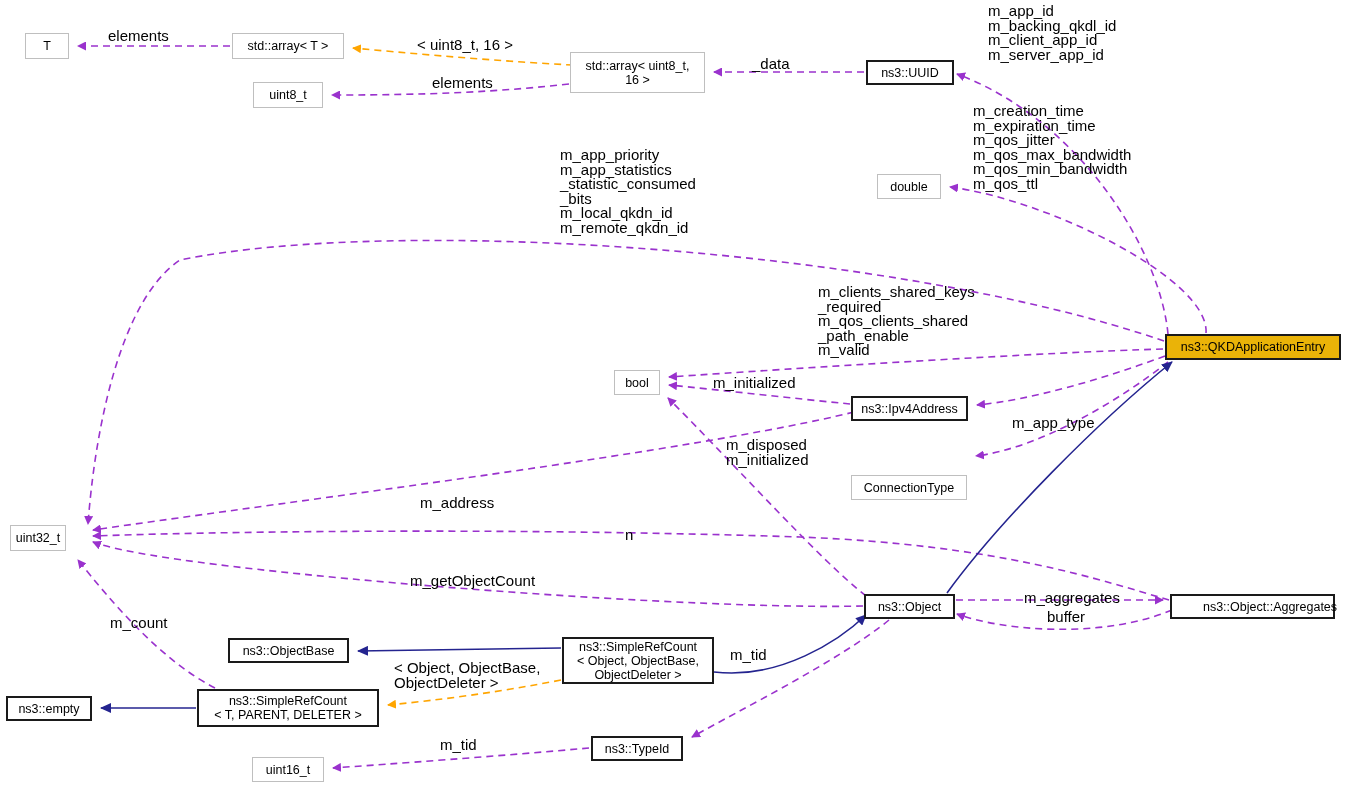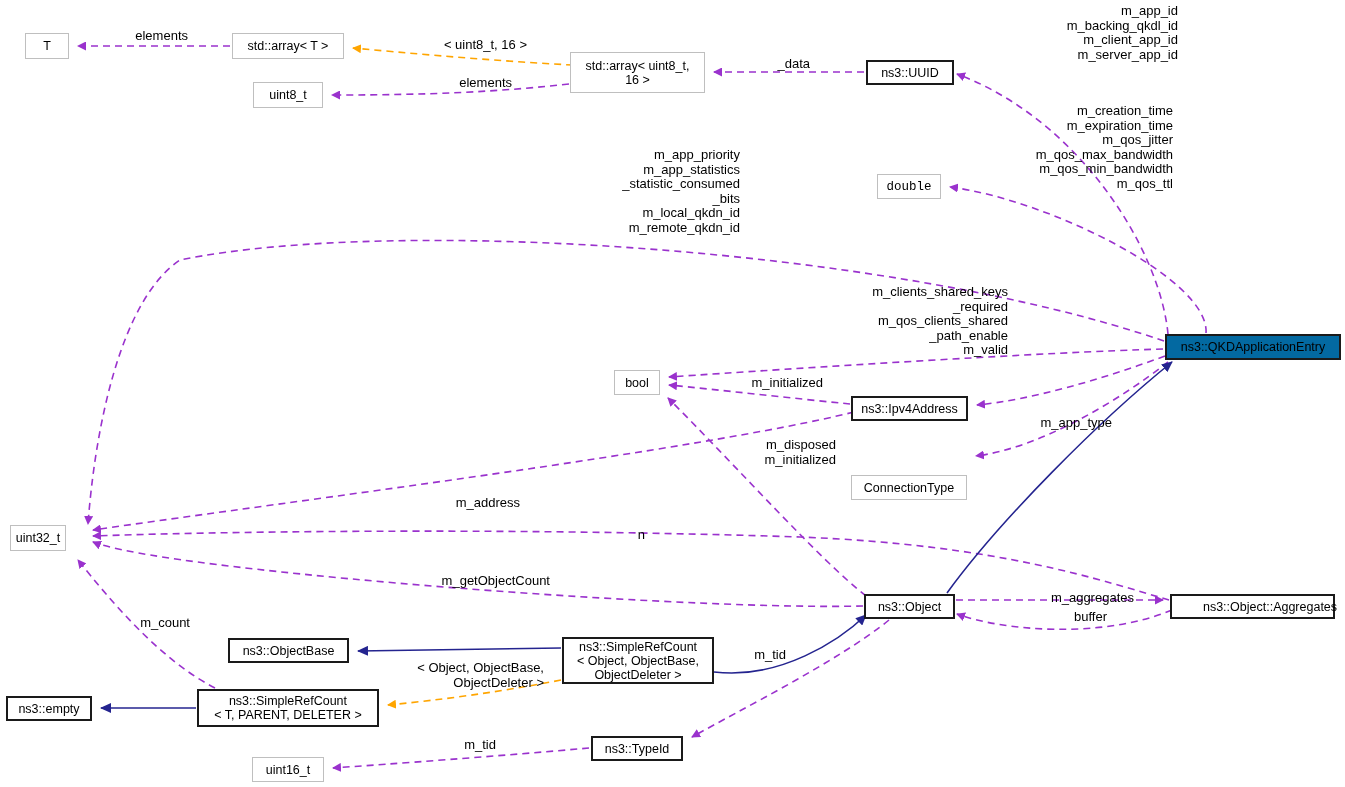--- a/index.html
+++ b/index.html
@@ -35,28 +35,28 @@
     font-size: 12.5px;
     line-height: 14px;
     white-space: pre-line;
     padding: 1px 5px;
   }
   .node.strong {
     border: 2px solid #1a1a1a;
   }
   .node.highlight {
     border: 2px solid #1a1a1a;
-    background: #0369a1;
+    background: #eab308;
   }
   .edge-label {
     position: absolute;
     color: #000000;
-    font-size: 13px;
+    font-size: 15px;
     line-height: 14.5px;
-    text-align: right;
+    text-align: left;
     white-space: pre-line;
     background: transparent;
     pointer-events: none;
   }
 </style>
 </head>
 <body>
 
 <div id="diagram-root">
 
@@ -107,21 +107,21 @@
       <path d="M196,708 L101,708"></path>
     </g>
   </svg>
 
   <div class="node plain" style="left:25px;top:33px;width:44px;height:26px;">T</div>
   <div class="node plain" style="left:232px;top:33px;width:112px;height:26px;">std::array&lt; T &gt;</div>
   <div class="node plain" style="left:253px;top:82px;width:70px;height:26px;">uint8_t</div>
   <div class="node plain" style="left:570px;top:52px;width:135px;height:41px;">std::array&lt; uint8_t,
 16 &gt;</div>
   <div class="node strong" style="left:866px;top:60px;width:88px;height:25px;">ns3::UUID</div>
-  <div class="node plain" style="left:877px;top:174px;width:64px;height:25px;font-family:Liberation Mono, monospace;">double</div>
+  <div class="node plain" style="left:877px;top:174px;width:64px;height:25px;">double</div>
   <div class="node highlight" style="left:1165px;top:334px;width:176px;height:26px;">ns3::QKDApplicationEntry</div>
   <div class="node plain" style="left:614px;top:370px;width:46px;height:25px;">bool</div>
   <div class="node strong" style="left:851px;top:396px;width:117px;height:25px;">ns3::Ipv4Address</div>
   <div class="node plain" style="left:851px;top:447px;width:116px;height:25px;margin-top:28px;">ConnectionType</div>
   <div class="node plain" style="left:10px;top:525px;width:56px;height:26px;">uint32_t</div>
   <div class="node strong" style="left:864px;top:594px;width:91px;height:25px;">ns3::Object</div>
   <div class="node strong" style="left:1170px;top:594px;width:165px;height:25px;padding-left:40px;">ns3::Object::Aggregates</div>
   <div class="node strong" style="left:228px;top:638px;width:121px;height:25px;">ns3::ObjectBase</div>
   <div class="node strong" style="left:562px;top:637px;width:152px;height:47px;">ns3::SimpleRefCount
 &lt; Object, ObjectBase,

